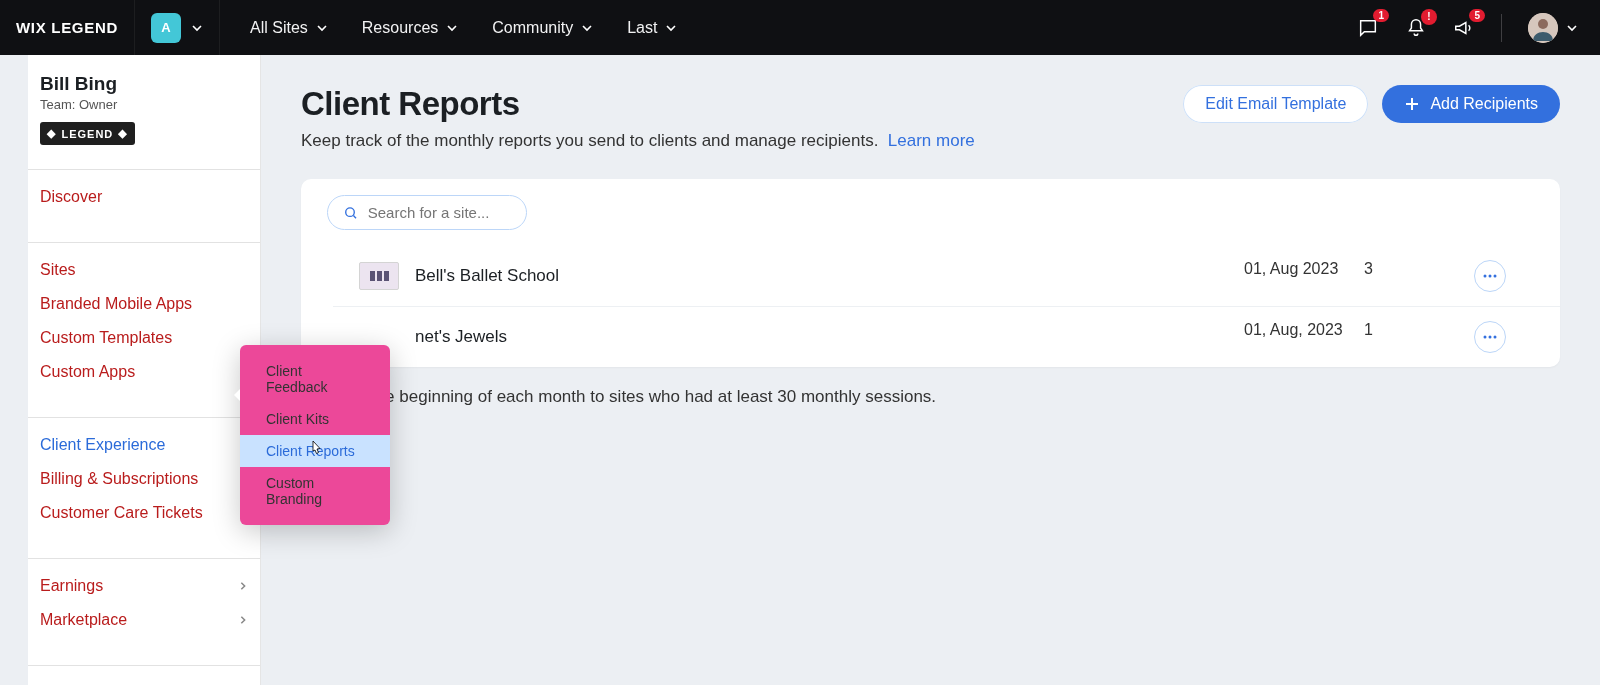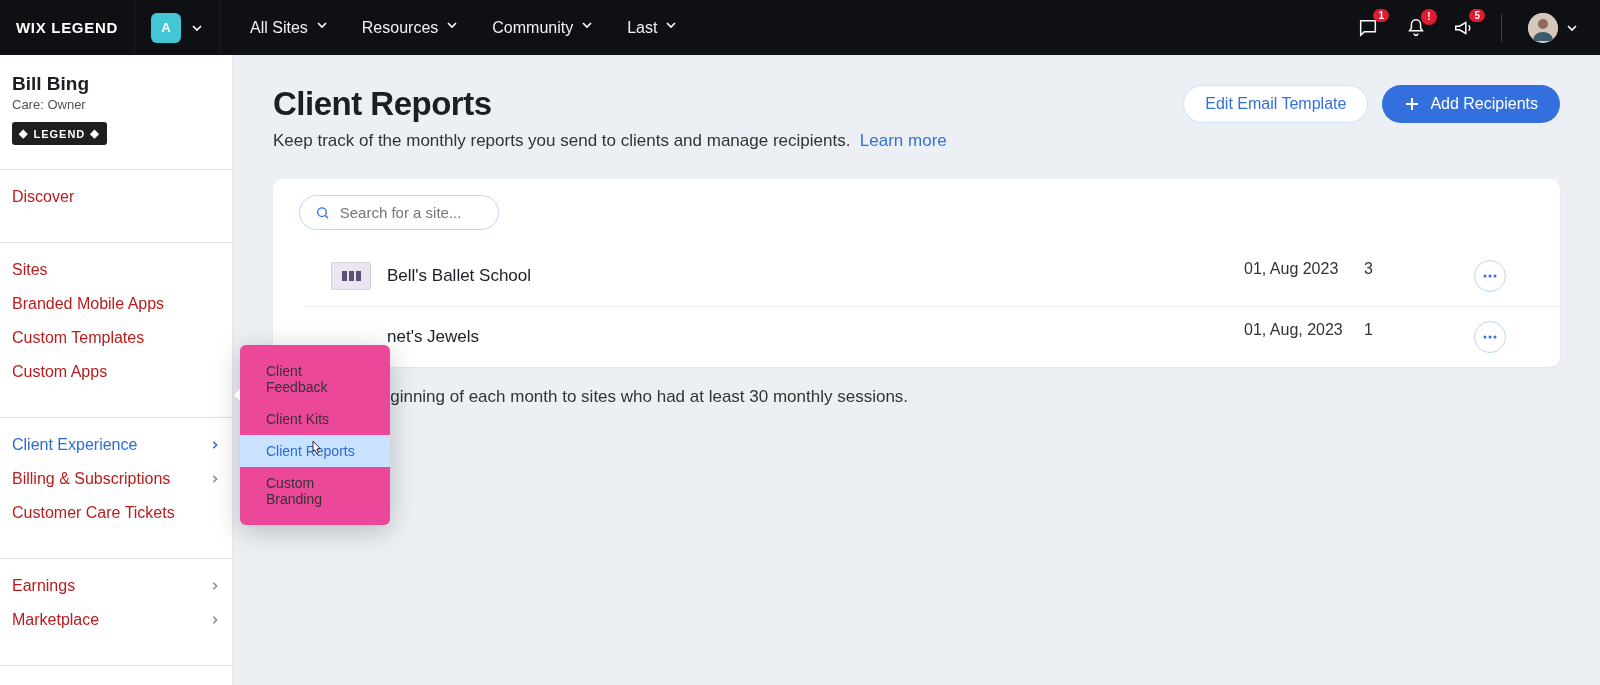--- a/index.html
+++ b/index.html
@@ -5,32 +5,32 @@
 * { box-sizing: border-box; margin: 0; padding: 0; }
 body { font-family: -apple-system, BlinkMacSystemFont, "Segoe UI", Helvetica, Arial, sans-serif; background: #eceff3; color: #1b1f23; width: 1600px; height: 685px; overflow: hidden; }
 
 
 .topbar { display:flex; align-items:center; background:#0f1013; height:55px; color:#fff; }
 .tb-left { display:flex; align-items:center; height:100%; }
 .tb-logo { display:flex; align-items:center; padding:0 16px; height:100%; font-weight:700; letter-spacing:0.7px; font-size:15px; }
 .tb-sitesel { display:flex; align-items:center; padding:0 16px; height:100%; border-left:1px solid rgba(255,255,255,0.06); border-right:1px solid rgba(255,255,255,0.06); gap:10px;}
 .tb-sitesel .sq { width:30px; height:30px; border-radius:6px; background:#43c7d7; color:#fff; display:flex; align-items:center; justify-content:center; font-size:13px; font-weight:700; }
 .tb-menu { display:flex; align-items:center; gap:34px; padding-left:30px; }
-.tb-menu .mi { display:flex; align-items:flex-start; gap:8px; font-size:16px; color:#f2f2f3; cursor:pointer; }
+.tb-menu .mi { display:flex; align-items:center; gap:8px; font-size:16px; color:#f2f2f3; cursor:pointer; }
 .tb-right { margin-left:auto; display:flex; align-items:center; gap:26px; padding-right:22px; }
 .tb-icon { position:relative; width:22px; height:22px; display:flex; align-items:center; justify-content:center; cursor:pointer; }
 .badge { position:absolute; top:-8px; right:-10px; background:#e21c30; color:#fff; font-size:10px; font-weight:700; border-radius:9px; padding:1px 5px; }
 .badge.bang { padding:0; width:16px; height:16px; display:flex; align-items:center; justify-content:center; border-radius:50%;}
 .tb-divider { width:1px; height:28px; background:rgba(255,255,255,0.2); }
 .avatar { width:30px; height:30px; border-radius:50%; background:#d6c7bd; display:flex; align-items:center; justify-content:center; overflow:hidden; font-size:12px; }
 .avatar svg { width:100%; height:100%; }
 .tb-user { display:flex; align-items:center; gap:8px; cursor:pointer; }
 
 
-.shell { display:flex; height:calc(100% - 55px); }
+.shell { display:flex; height:calc(100% - 55px);padding-left:28px; }
 .sidebar { width:233px; background:#fff; border-right:1px solid #e5e5e5; padding-top:18px; overflow:hidden; }
 .sb-user { padding:0 12px 6px 12px; }
 .sb-user .name { font-size:19px; font-weight:700; }
 .sb-user .role { font-size:13px; color:#555; margin-top:2px; }
 .legend-badge { display:inline-flex; align-items:center; gap:5px; background:#1f1f1f; color:#fff; font-size:11px; font-weight:700; letter-spacing:1px; padding:5px 7px; border-radius:3px; margin-top:10px; }
 .sb-section { border-top:1px solid #e2e2e2; margin-top:18px; padding:10px 0; }
 .sb-section:first-of-type { border-top:1px solid #e2e2e2; }
 .sb-item { display:flex; align-items:center; justify-content:space-between; padding:8px 12px; font-size:16px; color:#b91c1c; cursor:pointer; }
 .sb-item.active { color:#2b6bd9; }
 .sb-item .chev { color:#888; }
@@ -149,21 +149,21 @@
         </svg>
     </div>
   </div>
 </div>
 
 <div class="shell">
 
   <div class="sidebar">
     <div class="sb-user">
       <div class="name">Bill Bing</div>
-      <div class="role">Care: Owner</div>
+      <div class="role">Team: Owner</div>
       <div class="legend-badge">
         <span>◆</span>
         <span>LEGEND</span>
         <span>◆</span>
       </div>
     </div>
     <div class="sb-section">
       <div class="sb-item">
           <span>Discover</span>
         </div>

